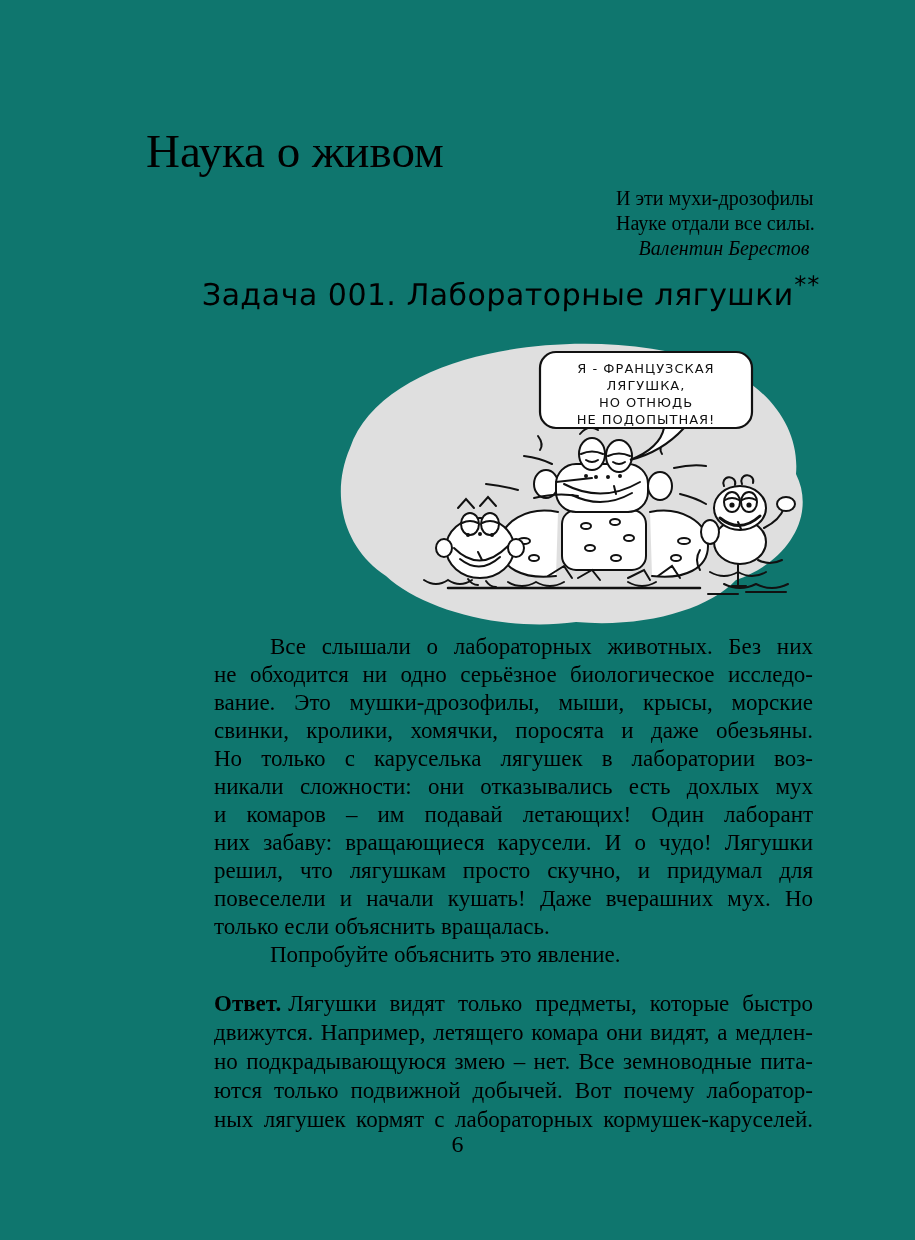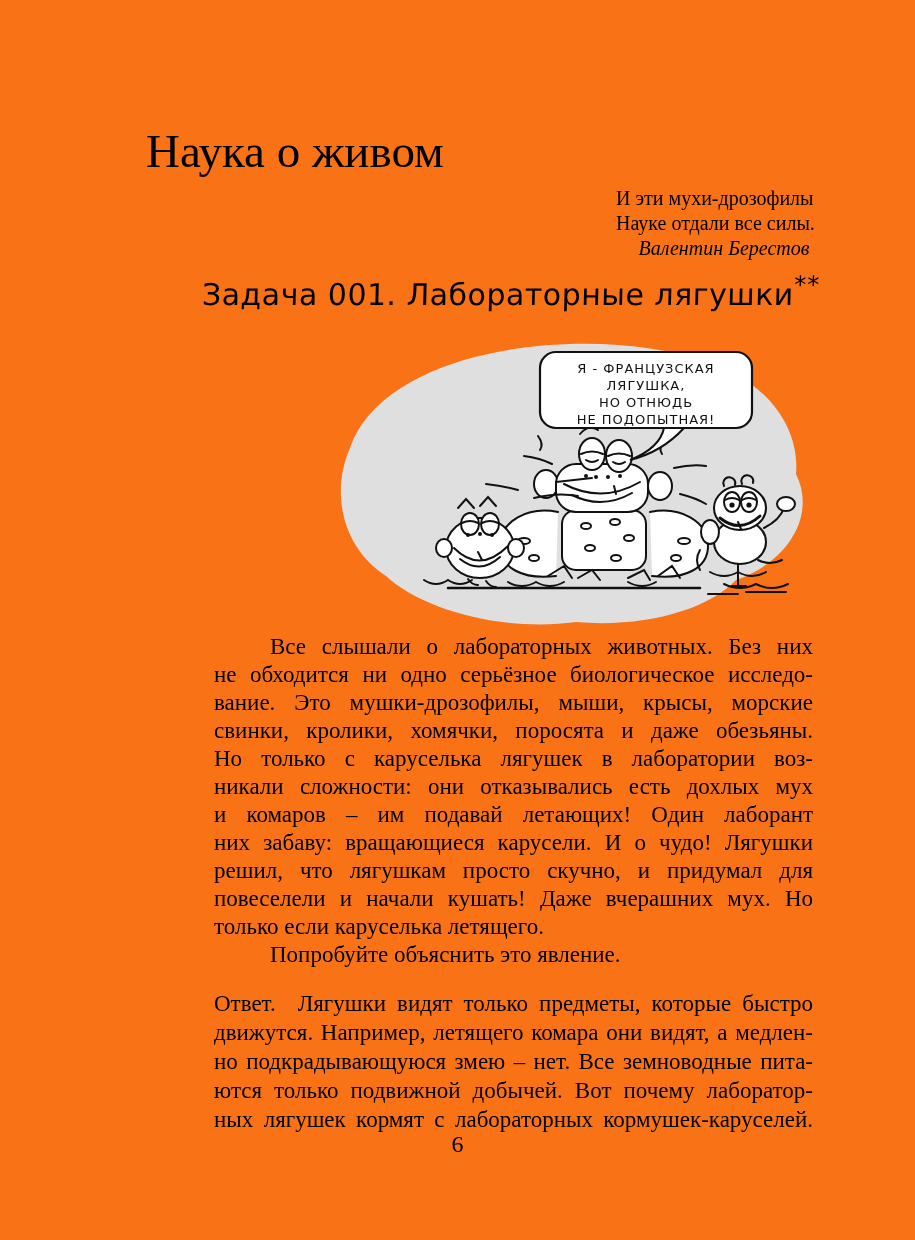--- a/index.html
+++ b/index.html
@@ -1,16 +1,16 @@
 <!DOCTYPE html>
 <html><head>
 <meta charset="utf-8">
 <style>
   html,body{margin:0;padding:0;background:#ffffff;}
-  .page{position:relative;width:915px;height:1240px;background:#f97316;color:#000;
+  .page{position:relative;width:915px;height:1240px;background:#0f766e;color:#000;
         font-family:"Liberation Serif","DejaVu Serif",serif;overflow:hidden;}
 
   .chapter-title{position:absolute;left:146px;top:124px;margin:0;
         font-size:47px;font-weight:normal;letter-spacing:0px;white-space:nowrap;}
 
   .epigraph{position:absolute;left:616px;top:186px;width:216px;
         font-size:20px;line-height:25px;}
   .epigraph .attribution{font-style:italic;text-align:center;}
 
   .task-title{position:absolute;left:202px;top:272px;white-space:nowrap;
@@ -21,21 +21,21 @@
   .illustration{position:absolute;left:328px;top:336px;width:490px;height:298px;}
   .illustration svg{display:block;}
   .bubble-text{font-family:"DejaVu Sans",sans-serif;font-size:13px;letter-spacing:1px;fill:#111;}
 
   .body-text{position:absolute;left:214px;top:633px;width:599px;font-size:23px;}
   .line{height:28px;line-height:28px;text-align:justify;text-align-last:justify;}
   .line.last{text-align-last:left;}
   .line.indent{text-indent:56px;}
   .answer{margin-top:20px;}
   .answer .line{height:29px;line-height:29px;}
-  .answer-label{font-weight:normal;margin-right:22px;}
+  .answer-label{font-weight:bold;margin-right:7px;}
 
   .page-number{position:absolute;left:0;top:1131px;width:100%;
         text-align:center;font-size:24px;}
 </style>
 </head>
 <body>
 
 <div class="page">
 
   <h1 class="chapter-title">Наука о живом</h1>
@@ -155,21 +155,21 @@
       <div class="line indent">Все слышали о лабораторных животных. Без них</div>
       <div class="line">не обходится ни одно серьёзное биологическое исследо-</div>
       <div class="line">вание. Это мушки-дрозофилы, мыши, крысы, морские</div>
       <div class="line">свинки, кролики, хомячки, поросята и даже обезьяны.</div>
       <div class="line">Но только с каруселька лягушек в лаборатории воз-</div>
       <div class="line">никали сложности: они отказывались есть дохлых мух</div>
       <div class="line">и комаров – им подавай летающих! Один лаборант</div>
       <div class="line">них забаву: вращающиеся карусели. И о чудо! Лягушки</div>
       <div class="line">решил, что лягушкам просто скучно, и придумал для</div>
       <div class="line">повеселели и начали кушать! Даже вчерашних мух. Но</div>
-      <div class="line last">только если каруселька летящего.</div>
+      <div class="line last">только если объяснить вращалась.</div>
     </div>
     <div class="paragraph">
       <div class="line last indent">Попробуйте объяснить это явление.</div>
     </div>
     <div class="answer">
       <div class="line"><span class="answer-label">Ответ.</span><span>Лягушки видят только предметы, которые быстро</span></div>
       <div class="line">движутся. Например, летящего комара они видят, а медлен-</div>
       <div class="line">но подкрадывающуюся змею – нет. Все земноводные пита-</div>
       <div class="line">ются только подвижной добычей. Вот почему лаборатор-</div>
       <div class="line">ных лягушек кормят с лабораторных кормушек-каруселей.</div>

